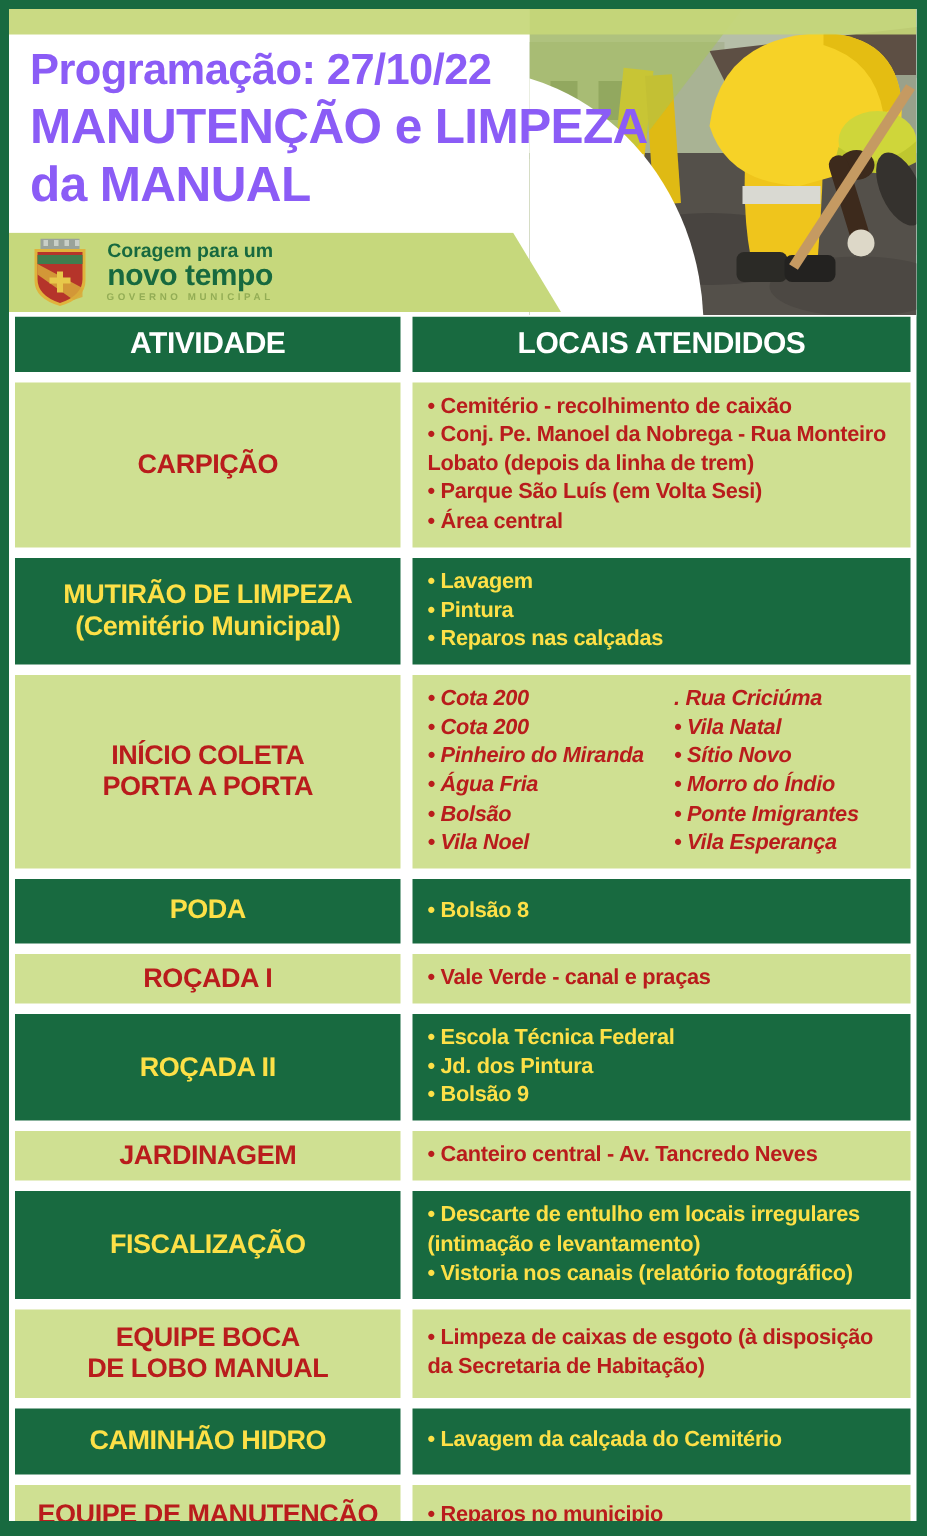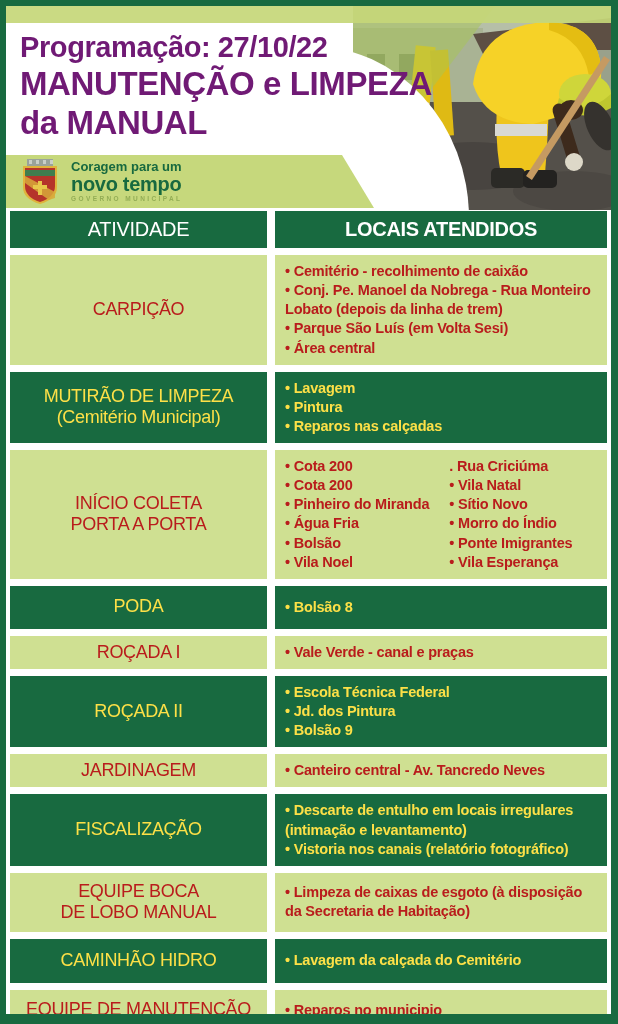--- a/index.html
+++ b/index.html
@@ -5,49 +5,49 @@
   * { margin:0; padding:0; box-sizing:border-box; }
   body { font-family:"Liberation Sans", sans-serif; background:#e8e8e8; }
   .poster { position:relative; width:618px; height:1024px; background:#186a40; }
   .inner { position:absolute; top:6px; left:6px; width:605px; height:1008px; background:#ffffff; overflow:hidden; }
 
   
   .header { position:relative; width:100%; height:205px; background:#ffffff; }
   .top-strip { position:absolute; top:0; left:0; right:0; height:17px;
                background:rgba(197,215,120,0.92); z-index:3; }
   .photo-wrap { position:absolute; top:0; right:0; width:258px; height:204px; z-index:1; }
-  .title-block { position:absolute; top:23px; left:14px; z-index:2; color:#701a75; letter-spacing:-0.4px; }
+  .title-block { position:absolute; top:23px; left:14px; z-index:2; color:#8b5cf6; letter-spacing:-0.4px; }
   .date-line { font-size:29px; font-weight:bold; line-height:1.25; }
   .title-big { font-size:33px; font-weight:bold; line-height:1.17; }
   .logo-strip { position:absolute; top:149px; left:0; width:368px; height:53px;
                 background:#c6d87c; z-index:2;
                 clip-path:polygon(0 0, 336px 0, 368px 100%, 0 100%);
-                display:flex; align-items:center; }
+                display:flex; align-items:center;text-align:center; }
   .crest { margin:0 10px 0 13px; flex:0 0 auto; }
   .slogan { color:#17693f; line-height:1.02; }
   .slogan-small { font-size:13px; font-weight:bold; }
   .slogan-big { font-size:20px; font-weight:bold; letter-spacing:-0.3px; }
   .gov-label { font-size:6.5px; font-weight:bold; letter-spacing:2.4px; color:#93ad55; margin-top:2px; }
 
   
   .table { padding:0 4px; }
   .t-row { display:flex; gap:8px; margin-bottom:7px; align-items:stretch; }
   .cell-a { width:257px; flex:0 0 257px; display:flex; align-items:center; justify-content:center;
-            text-align:center; font-weight:normal; }
+            text-align:center; font-weight:bold; }
   .cell-b { flex:1 1 auto; display:flex; flex-direction:column; justify-content:center;
             padding:7px 6px 7px 10px; font-weight:bold; }
   .t-head .cell-a, .t-head .cell-b { background:#186a40; color:#ffffff; font-size:20px;
             letter-spacing:-0.3px; align-items:center; justify-content:center;
             display:flex; flex-direction:row; text-align:center; padding:0; }
   .t-head { height:37px; }
   .light .cell-a, .light .cell-b { background:#cfe092; color:#b91c1c; }
   .dark .cell-a, .dark .cell-b { background:#186a40; color:#fde047; }
   .activity { font-size:18px; letter-spacing:-0.3px; white-space:pre-line; line-height:1.2; }
   .li { font-size:14.5px; letter-spacing:-0.2px; line-height:1.32; }
-  .two-col { display:grid; grid-template-columns:52% 48%; }
+  .two-col { display:grid; grid-template-columns:52% 48%;font-style:italic; }
 </style>
 </head>
 <body>
 
 <div class="poster">
   <div class="inner">
 
     <div class="header">
 
       <div class="photo-wrap">

